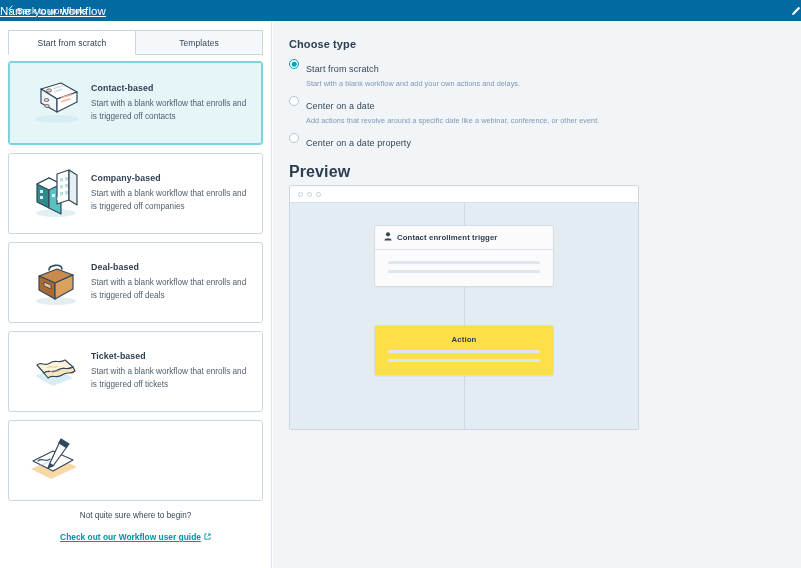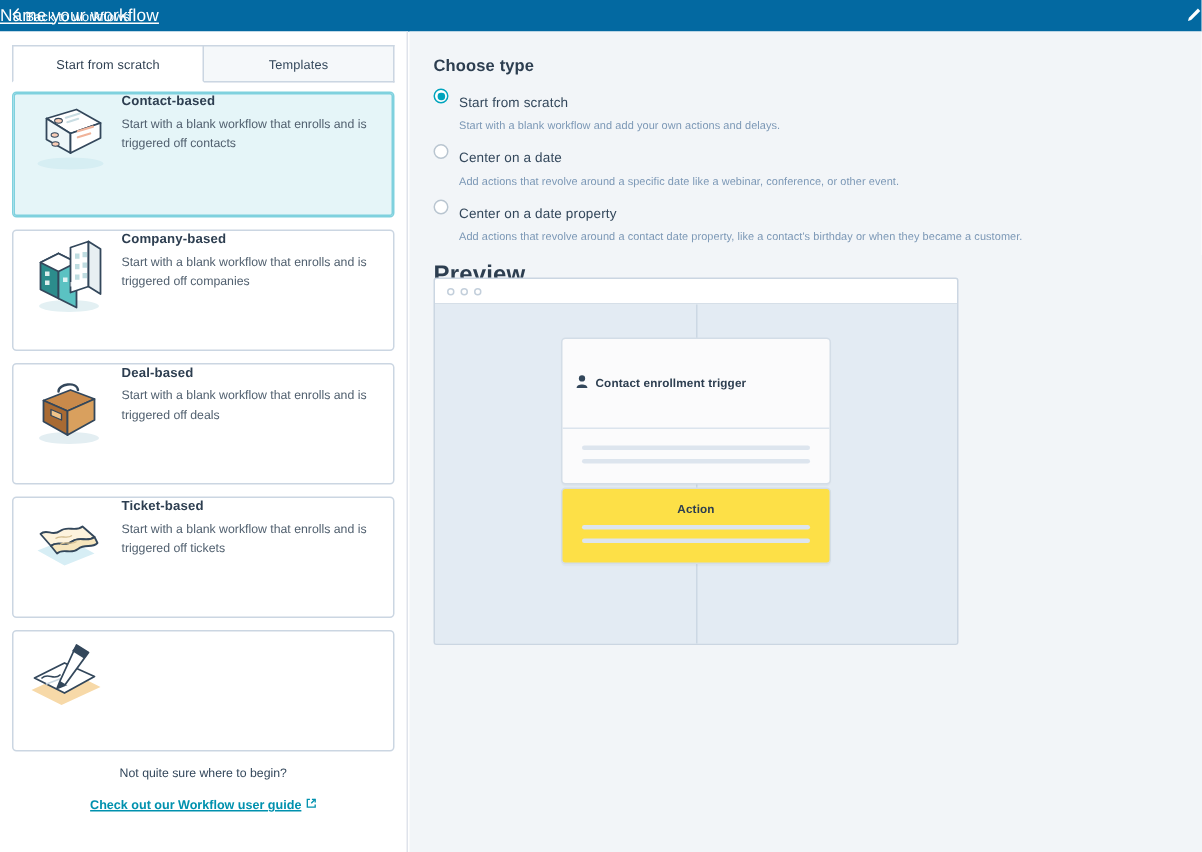--- a/index.html
+++ b/index.html
@@ -69,26 +69,26 @@
     color: #2d3e50; font-weight: 400;
   }
   .tab.inactive {
     background: #f5f8fa; border-left: none;
     color: #33475b;
   }
 
   
   .card-list { padding: 6px 8px 0 8px; }
   .card {
-    display: flex; align-items: flex-start; gap: 2px;
+    display: flex; align-items: center; gap: 2px;
     height: 81px; margin-bottom: 8px;
     border: 1px solid #cbd6e2; border-radius: 3px;
     background: #ffffff;
     cursor: pointer;
-    padding: 0 10px 0 6px;
+    padding: 0 10px 0 16px;
   }
   .card.selected {
     background: #e5f5f8;
     border: 1px solid #7fd1de;
     box-shadow: 0 0 0 1px #7fd1de inset;
     height: 84px;
   }
   .card-icon {
     width: 62px; min-width: 62px; height: 62px;
     display: flex; align-items: center; justify-content: center;
@@ -178,21 +178,21 @@
   .node {
     position: absolute; left: 50%; transform: translateX(-50%);
     width: 180px; background: #fbfbfc;
     border: 1px solid #d3dde7; border-radius: 3px;
     z-index: 2; box-shadow: 0 1px 1px rgba(0,0,0,.03);
   }
   .node.trigger { top: 22px; }
   .node.action { top: 122px; background: #fde047; }
   .node-head {
     display: flex; align-items: center; gap: 5px;
-    padding: 24px 9px; border-bottom: 1px solid #dbe4ed;
+    padding: 6px 9px; border-bottom: 1px solid #dbe4ed;
     font-size: 7.8px; font-weight: bold; color: #2d3e50;
     letter-spacing: .1px;
   }
   .node-head.centered { justify-content: center; border-bottom: none; padding: 9px 9px 4px 9px; }
   .node-body { padding: 11px 13px 13px 13px; }
   .node.action .node-body { padding: 2px 13px 13px 13px; }
   .skeleton-line {
     height: 3px; border-radius: 2px; background: #dde5ee;
     margin-bottom: 6px;
   }
@@ -367,21 +367,20 @@
         <span>
           <span class="radio-label">Center on a date</span>
           <div class="radio-desc">Add actions that revolve around a specific date like a webinar, conference, or other event.</div>
         </span>
       </div>
 
       <div class="radio-row">
         <span class="radio-mark"></span>
         <span>
           <span class="radio-label">Center on a date property</span>
-          <div class="radio-desc">Add actions that revolve around a contact date property, like a contact's birthday or when they became a customer.</div>
         </span>
       </div>
 
     </div>
 
     <div class="preview-title">Preview</div>
 
     <div class="preview-frame">
       <div class="preview-chrome">
         <span class="chrome-dot"></span>

